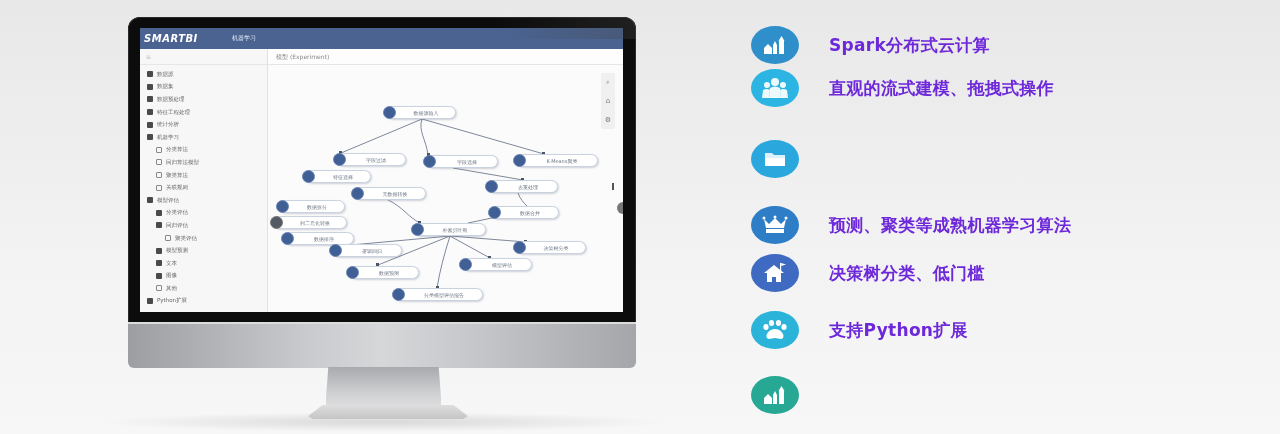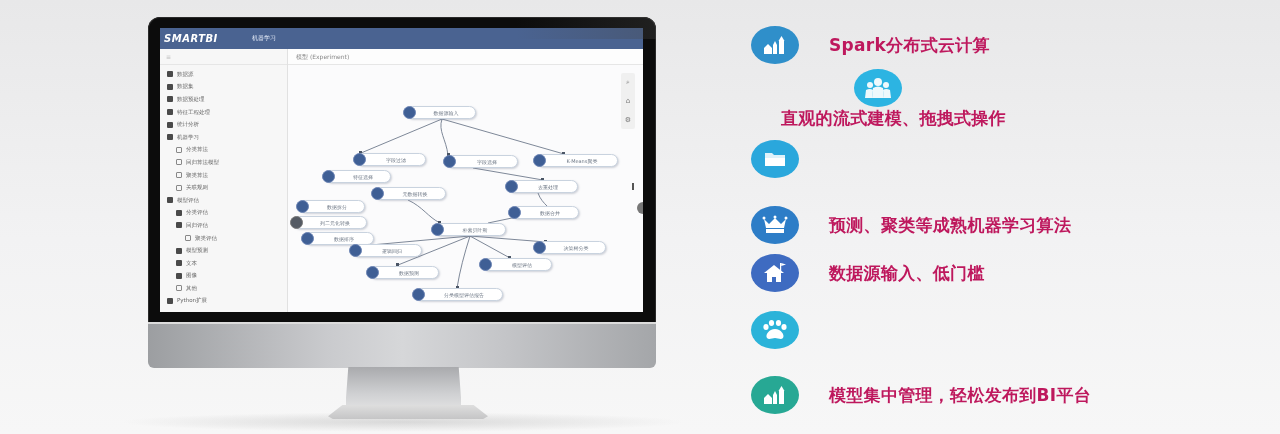--- a/index.html
+++ b/index.html
@@ -3,21 +3,21 @@
 <meta charset="utf-8">
 <style>
   * { box-sizing: border-box; margin: 0; padding: 0; }
   html, body { width: 1280px; height: 434px; overflow: hidden; }
   body {
     position: relative;
     font-family: "DejaVu Sans", sans-serif;
     background: linear-gradient(180deg, #e8e8e9 0%, #f2f2f3 55%, #f7f7f7 100%);
   }
   
-  .monitor { position: absolute; left: 148px; top: 17px; width: 536px; height: 408px; }
+  .monitor { position: absolute; left: 128px; top: 17px; width: 536px; height: 408px; }
   .bezel {
     position: absolute; left: 0; top: 0; width: 508px; height: 307px;
     background: #0c0c0c; border-radius: 12px 12px 0 0;
     box-shadow: 0 0 0 1px #2a2a2a inset;
   }
   .bezel::after {
     content: ""; position: absolute; right: 0; top: 0; width: 140px; height: 22px;
     background: linear-gradient(90deg, rgba(60,60,60,0), rgba(70,70,70,.35));
     border-radius: 0 12px 0 0;
   }
@@ -100,21 +100,21 @@
   }
   .node .dot.gray { background: #545a63; border-color: #777; }
   
   .features { position: absolute; left: 751px; top: 26px; width: 460px; }
   .feature { position: absolute; left: 0; display: flex; align-items: center; height: 38px; }
   .feat-icon {
     width: 48px; height: 38px; border-radius: 50%;
     display: flex; align-items: center; justify-content: center; flex: none;
   }
   .feat-text {
-    margin-left: 30px; font-size: 17px; font-weight: bold; color: #be185d;
+    margin-left: 30px; font-size: 17px; font-weight: bold; color: #6d28d9;
     font-family: "DejaVu Sans", sans-serif; letter-spacing: 0.3px; white-space: nowrap;
   }
 </style>
 </head>
 <body>
 
 <div class="monitor">
   <div class="floor-shadow"></div>
   <div class="bezel">
     <div class="screen">
@@ -333,21 +333,21 @@
         <path d="M2 13 L6 9 L10 13 L10 19 L2 19 Z"></path>
             <rect x="11" y="10" width="4" height="9"></rect>
             <path d="M11 10 L13 6 L15 10 Z"></path>
             <rect x="17" y="6" width="5" height="13"></rect>
             <path d="M16.5 6 L19.5 1 L22.5 6 Z"></path>
       </g>
         </svg>
     </span>
     <span class="feat-text">Spark分布式云计算</span>
   </div>
-  <div class="feature" style="top:43px;flex-direction:column;">
+  <div class="feature" style="top:43px;">
     <span class="feat-icon" style="background:#2cb4e2;">
       <svg width="30" height="22" viewBox="0 0 30 22">
           <g fill="#fff" opacity=".92">
         <circle cx="15" cy="5" r="4"></circle>
             <path d="M9 21 L10 11 Q15 8 20 11 L21 21 Z"></path>
         <circle cx="7" cy="8" r="3"></circle>
             <path d="M2 21 L3 13 Q7 11 10 13 L9 21 Z"></path>
         <circle cx="23" cy="8" r="3"></circle>
             <path d="M20 13 Q23 11 27 13 L28 21 L21 21 Z"></path>
       </g>
@@ -382,42 +382,42 @@
   <div class="feature" style="top:228px;">
     <span class="feat-icon" style="background:#3e6bc1;">
       <svg width="26" height="22" viewBox="0 0 26 22">
           <g fill="#fff">
         <path d="M2 11 L12 3 L22 11 L19 11 L19 20 L14 20 L14 15 L10 15 L10 20 L5 20 L5 11 Z"></path>
         <rect x="18" y="1" width="1.2" height="8"></rect>
             <path d="M19.2 1 L24 2.5 L19.2 4 Z"></path>
       </g>
         </svg>
     </span>
-    <span class="feat-text">数据源输入、低门槛</span>
+    <span class="feat-text">决策树分类、低门槛</span>
   </div>
   <div class="feature" style="top:285px;">
     <span class="feat-icon" style="background:#2bb3d9;">
       <svg width="28" height="22" viewBox="0 0 28 22">
           <g fill="#fff">
         <ellipse cx="5" cy="8" rx="2.6" ry="3"></ellipse>
             <ellipse cx="10.5" cy="4" rx="2.6" ry="3"></ellipse>
         <ellipse cx="17.5" cy="4" rx="2.6" ry="3"></ellipse>
             <ellipse cx="23" cy="8" rx="2.6" ry="3"></ellipse>
         <path d="M14 10 C 20 10, 24 16, 22 19 C 20 21, 17 19, 14 19 C 11 19, 8 21, 6 19 C 4 16, 8 10, 14 10 Z"></path>
       </g>
         </svg>
     </span>
+    <span class="feat-text">支持Python扩展</span>
   </div>
   <div class="feature" style="top:350px;">
     <span class="feat-icon" style="background:#27a894;">
       <svg width="26" height="20" viewBox="0 0 26 20">
           <g fill="#fff">
         <path d="M2 13 L6 9 L10 13 L10 19 L2 19 Z"></path>
             <rect x="11" y="10" width="4" height="9"></rect>
             <path d="M11 10 L13 6 L15 10 Z"></path>
             <rect x="17" y="6" width="5" height="13"></rect>
             <path d="M16.5 6 L19.5 1 L22.5 6 Z"></path>
       </g>
         </svg>
     </span>
-    <span class="feat-text">模型集中管理，轻松发布到BI平台</span>
   </div>
 </div>
 
 </body></html>

